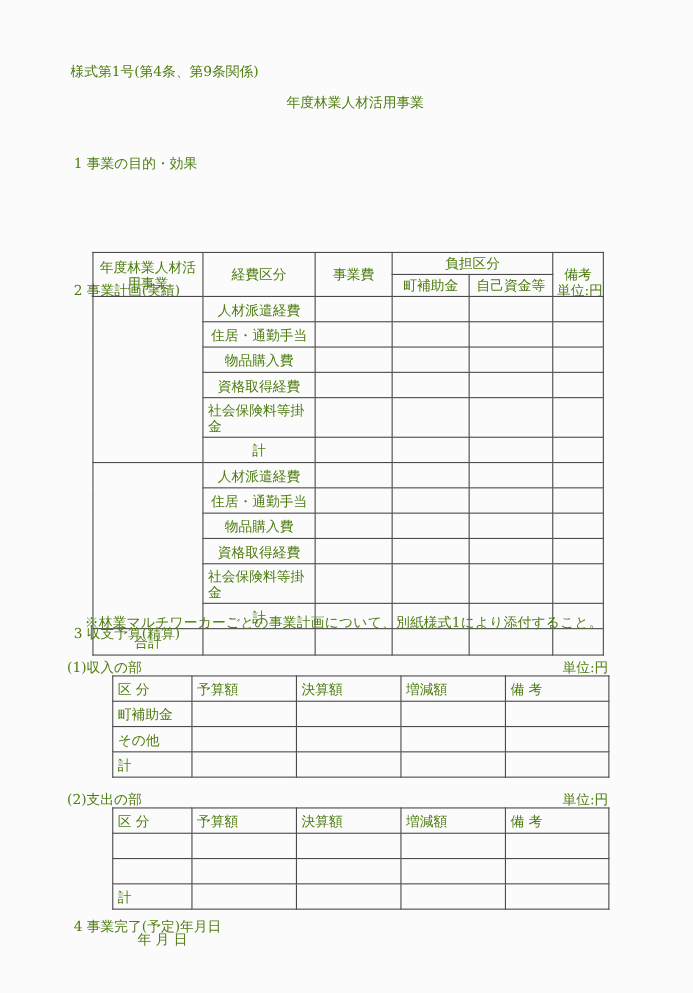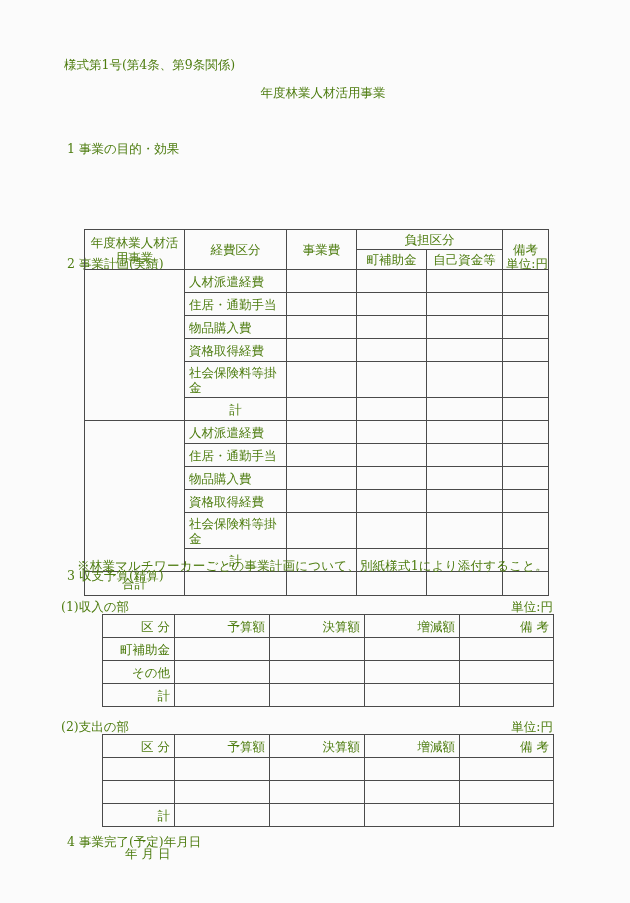--- a/index.html
+++ b/index.html
@@ -25,26 +25,26 @@
   .t1,.t2{border:1.5px solid #222;}
   td{
     border:1px solid #4a4a4a;
     padding:1px 4px;
     vertical-align:middle;
     font-size:12.5px;
     overflow:hidden;
   }
   .t1 td.hd{text-align:center;}
   .t1 tr.hr td{height:17px;}
-  .t1 tr.r td{height:20px;}
+  .t1 tr.r td{height:20px;text-align:center;}
   .t1 tr.tall td{height:33px;}
   .t1 tr.tot td{height:21px;}
   .t1 .lbl{text-align:left;}
   .t1 .ctr{text-align:center;}
-  .t2 td{height:20px;text-align:right;}
+  .t2 td{height:20px;text-align:left;}
   .note{letter-spacing:0.2px;}
 </style>
 </head>
 <body>
 
 <div class="page">
 
   <div class="abs" style="left:64px;top:57px;">様式第1号(第4条、第9条関係)</div>
 
   <div class="abs titles">

